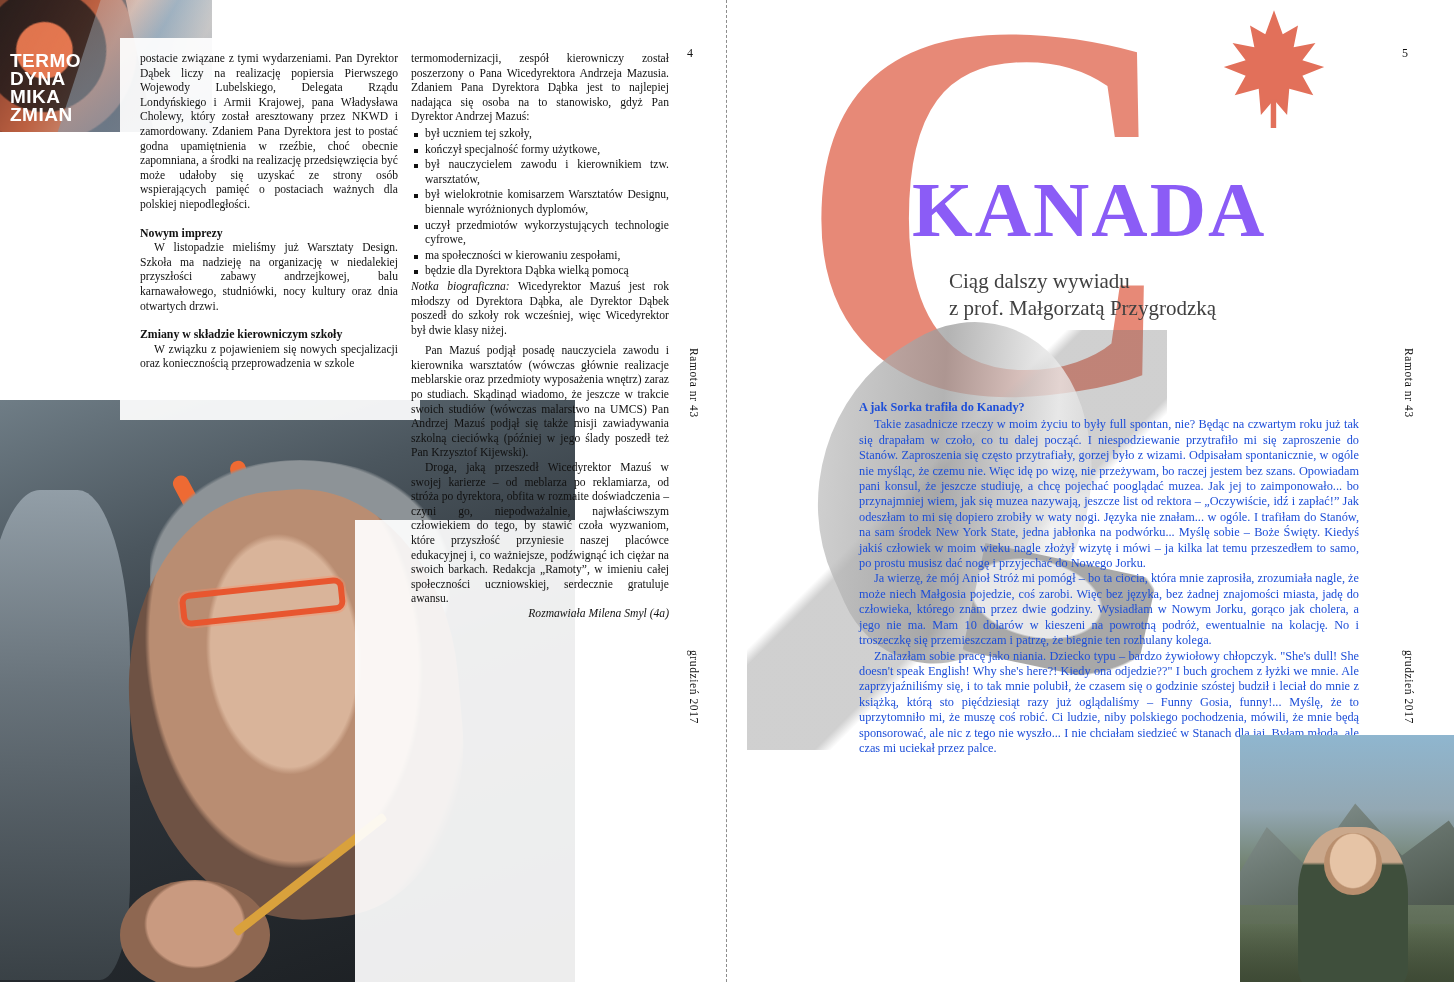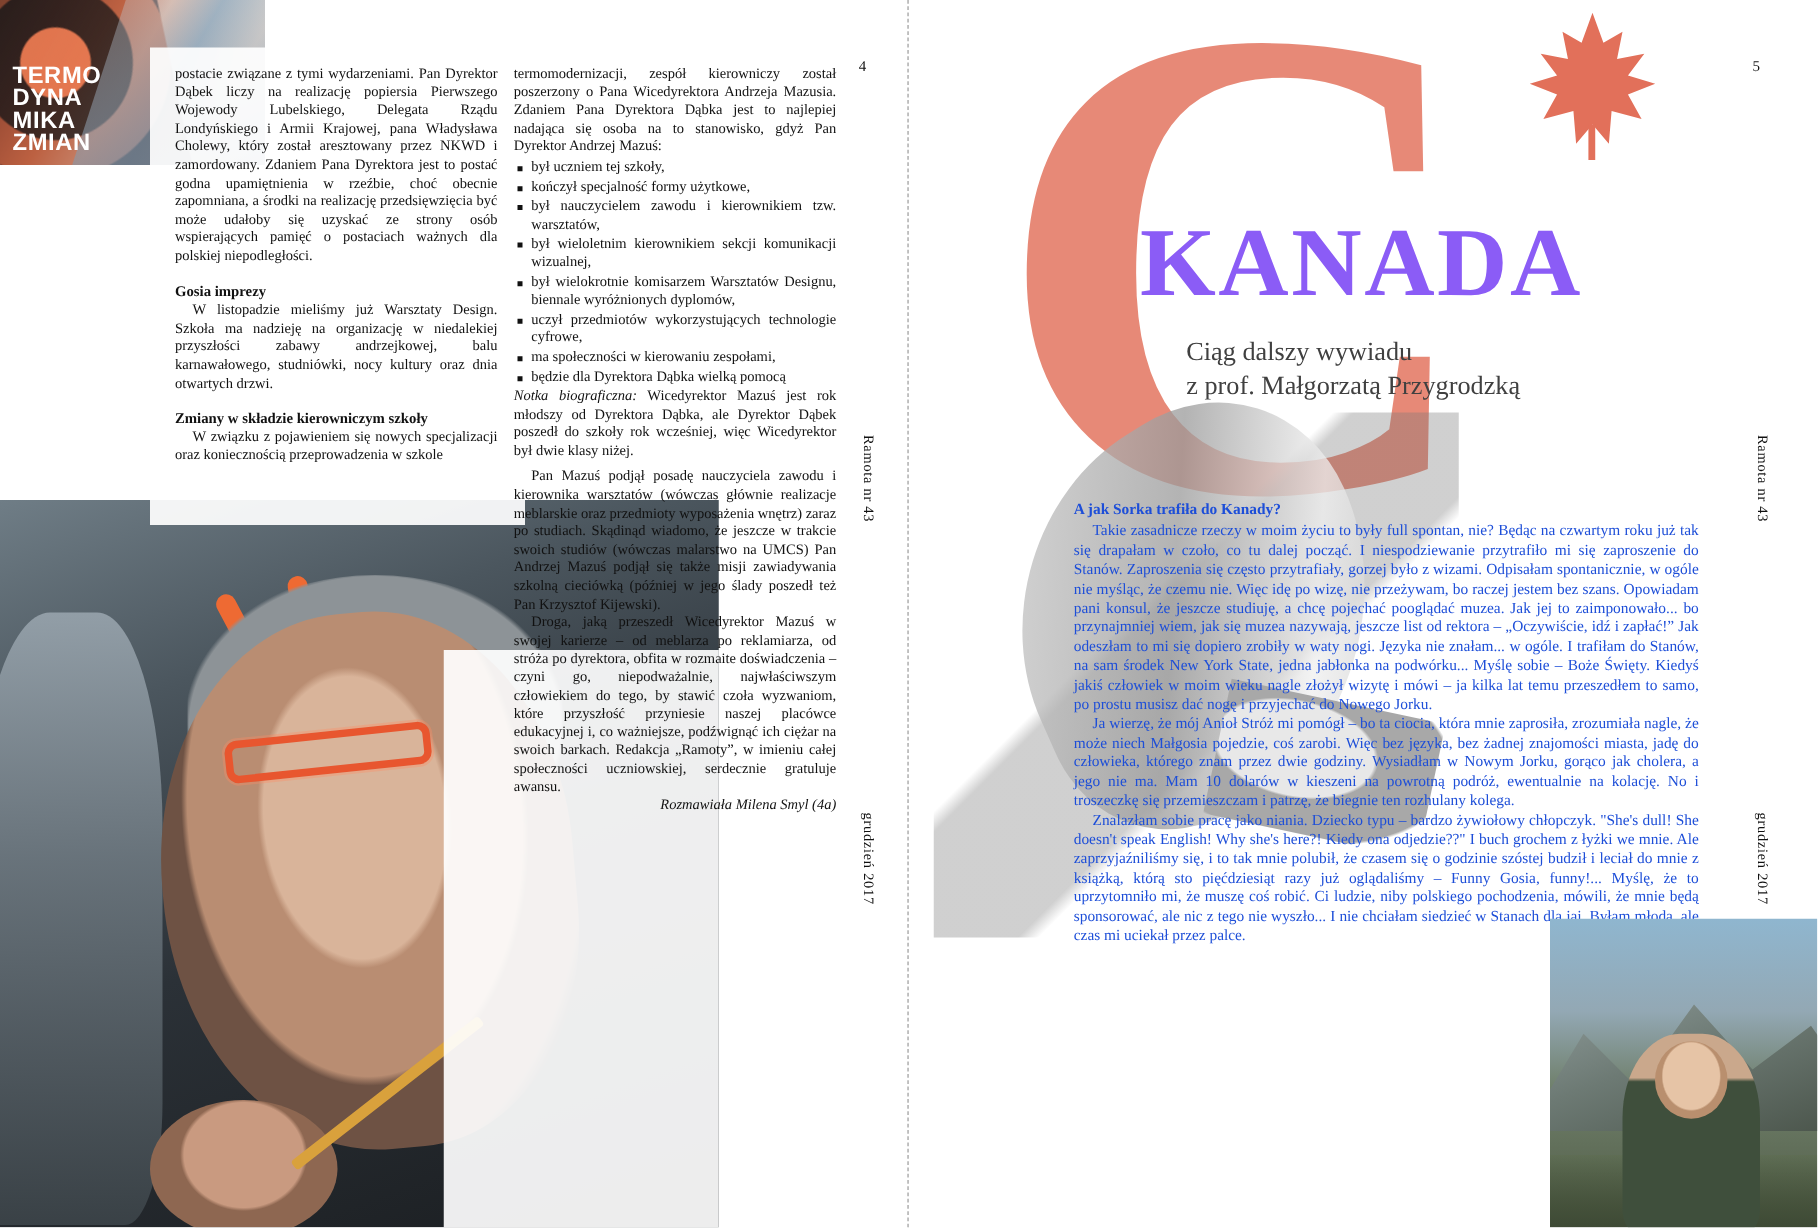--- a/index.html
+++ b/index.html
@@ -225,33 +225,32 @@
       <div class="glasses"></div>
       <div class="hand"></div>
       <div class="stick"></div>
       <div class="overlay-white"></div>
     </div>
 
     <div class="col-a-bg"></div>
 
     <div class="lp-col col-a">
       <p class="noindent">postacie związane z tymi wydarzeniami. Pan Dyrektor Dąbek liczy na realizację popiersia Pierwszego Wojewody Lubelskiego, Delegata Rządu Londyńskiego i Armii Krajowej, pana Władysława Cholewy, który został aresztowany przez NKWD i zamordowany. Zdaniem Pana Dyrektora jest to postać godna upamiętnienia w rzeźbie, choć obecnie zapomniana, a środki na realizację przedsięwzięcia być może udałoby się uzyskać ze strony osób wspierających pamięć o postaciach ważnych dla polskiej niepodległości.</p>
-      <h4>Gosia imprezy</h4>
+      <h4>Nowym imprezy</h4>
       <p>W listopadzie mieliśmy już Warsztaty Design. Szkoła ma nadzieję na organizację w niedalekiej przyszłości zabawy andrzejkowej, balu karnawałowego, studniówki, nocy kultury oraz dnia otwartych drzwi.</p>
       <h4>Zmiany w składzie kierowniczym szkoły</h4>
       <p>W związku z pojawieniem się nowych specjalizacji oraz koniecznością przeprowadzenia w szkole</p>
     </div>
 
     <div class="lp-col col-b">
       <p class="noindent">termomodernizacji, zespół kierowniczy został poszerzony o Pana Wicedyrektora Andrzeja Mazusia. Zdaniem Pana Dyrektora Dąbka jest to najlepiej nadająca się osoba na to stanowisko, gdyż Pan Dyrektor Andrzej Mazuś:</p>
       <ul class="bullets">
         <li>był uczniem tej szkoły,</li>
         <li>kończył specjalność formy użytkowe,</li>
         <li>był nauczycielem zawodu i kierownikiem tzw. warsztatów,</li>
-        <li>był wieloletnim kierownikiem sekcji komunikacji wizualnej,</li>
         <li>był wielokrotnie komisarzem Warsztatów Designu, biennale wyróżnionych dyplomów,</li>
         <li>uczył przedmiotów wykorzystujących technologie cyfrowe,</li>
         <li>ma społeczności w kierowaniu zespołami,</li>
         <li>będzie dla Dyrektora Dąbka wielką pomocą</li>
       </ul>
       <p class="noindent" style=""><em class="smallcaps-note">Notka biograficzna:</em><span> Wicedyrektor Mazuś jest rok młodszy od Dyrektora Dąbka, ale Dyrektor Dąbek poszedł do szkoły rok wcześniej, więc Wicedyrektor był dwie klasy niżej.</span></p>
       <p style="margin-top:6px;">Pan Mazuś podjął posadę nauczyciela zawodu i kierownika warsztatów (wówczas głównie realizacje meblarskie oraz przedmioty wyposażenia wnętrz) zaraz po studiach. Skądinąd wiadomo, że jeszcze w trakcie swoich studiów (wówczas malarstwo na UMCS) Pan Andrzej Mazuś podjął się także misji zawiadywania szkolną cieciówką (później w jego ślady poszedł też Pan Krzysztof Kijewski).</p>
       <p>Droga, jaką przeszedł Wicedyrektor Mazuś w swojej karierze – od meblarza po reklamiarza, od stróża po dyrektora, obfita w rozmaite doświadczenia – czyni go, niepodważalnie, najwłaściwszym człowiekiem do tego, by stawić czoła wyzwaniom, które przyszłość przyniesie naszej placówce edukacyjnej i, co ważniejsze, podźwignąć ich ciężar na swoich barkach. Redakcja „Ramoty”, w imieniu całej społeczności uczniowskiej, serdecznie gratuluje awansu.</p>
       <p class="sig">Rozmawiała Milena Smyl (4a)</p>
     </div>

